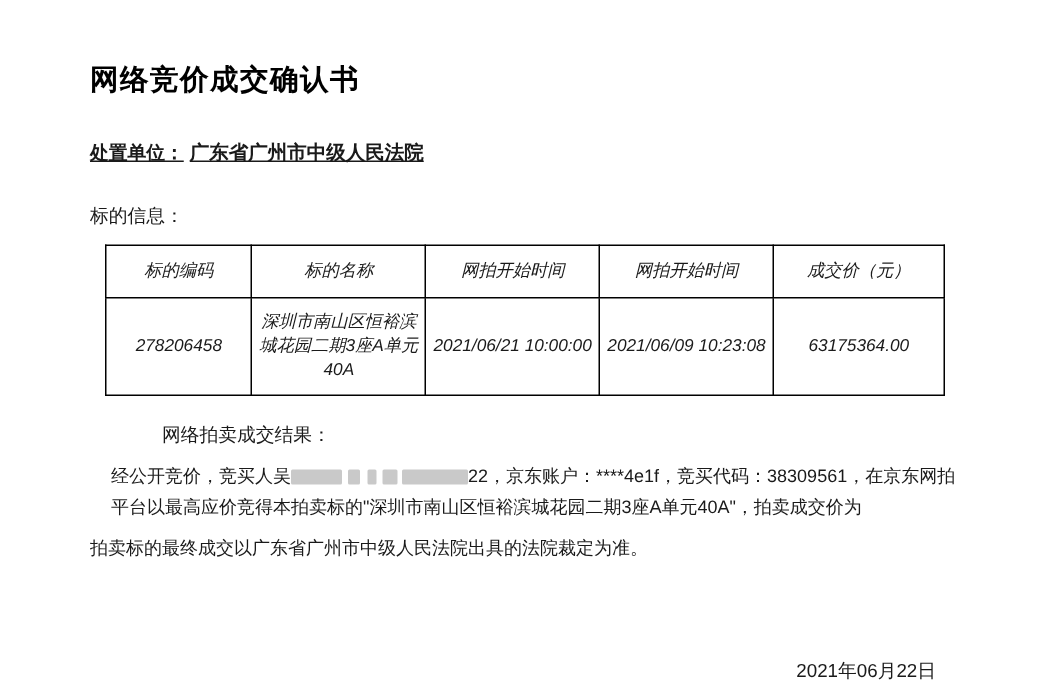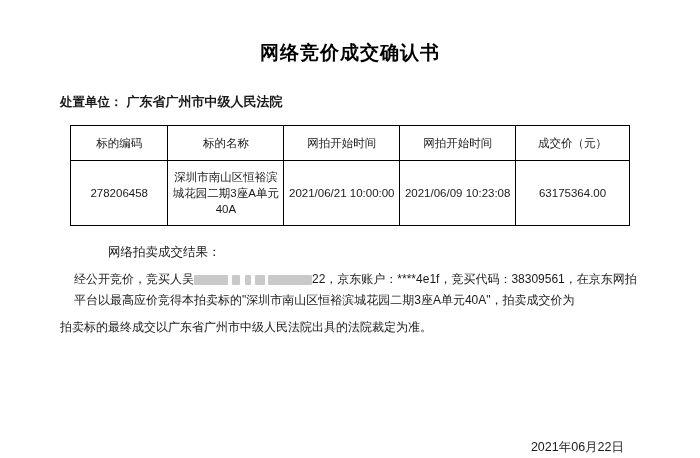--- a/index.html
+++ b/index.html
@@ -15,32 +15,32 @@
     overflow: hidden;
   }
   .page {
     position: relative;
     width: 700px;
     height: 458px;
     box-sizing: border-box;
     padding: 0 60px;
   }
   .doc-title {
-    text-align: center;
     font-size: 19px;
     font-weight: bold;
     letter-spacing: 1px;
     margin-top: 40px;
     margin-bottom: 26px;
     color: #000;
   }
   .row-line {
     font-size: 12.5px;
     line-height: 20px;
-    margin-bottom: 13px;
+    margin-bottom: 24px;
+    text-decoration: underline;
   }
   .label-bold {
     font-weight: bold;
   }
   .org-name {
     font-weight: bold;
     font-size: 13px;
     margin-left: 4px;
   }
   .sect-label {
@@ -54,20 +54,21 @@
     table-layout: fixed;
   }
   table.info th, table.info td {
     border: 1px solid #000;
     font-size: 11.5px;
     text-align: center;
     vertical-align: middle;
     padding: 4px 3px;
     line-height: 16px;
     font-weight: normal;
+    font-style: italic;
   }
   table.info th {
     height: 26px;
   }
   table.info td {
     height: 56px;
   }
   .col-code { width: 88px; }
   .col-name { width: 106px; }
   .col-start { width: 106px; }
@@ -112,20 +113,21 @@
 <body>
 
 <div class="page">
 
   <div class="doc-title">网络竞价成交确认书</div>
 
   <div class="row-line">
     <span class="label-bold">处置单位：</span><span class="org-name">广东省广州市中级人民法院</span>
   </div>
 
+  <div class="sect-label">标的信息：</div>
 
   <table class="info">
     <thead>
       <tr>
         <th class="col-code">标的编码</th>
         <th class="col-name">标的名称</th>
         <th class="col-start">网拍开始时间</th>
         <th class="col-end">网拍开始时间</th>
         <th class="col-price">成交价（元）</th>
       </tr>

